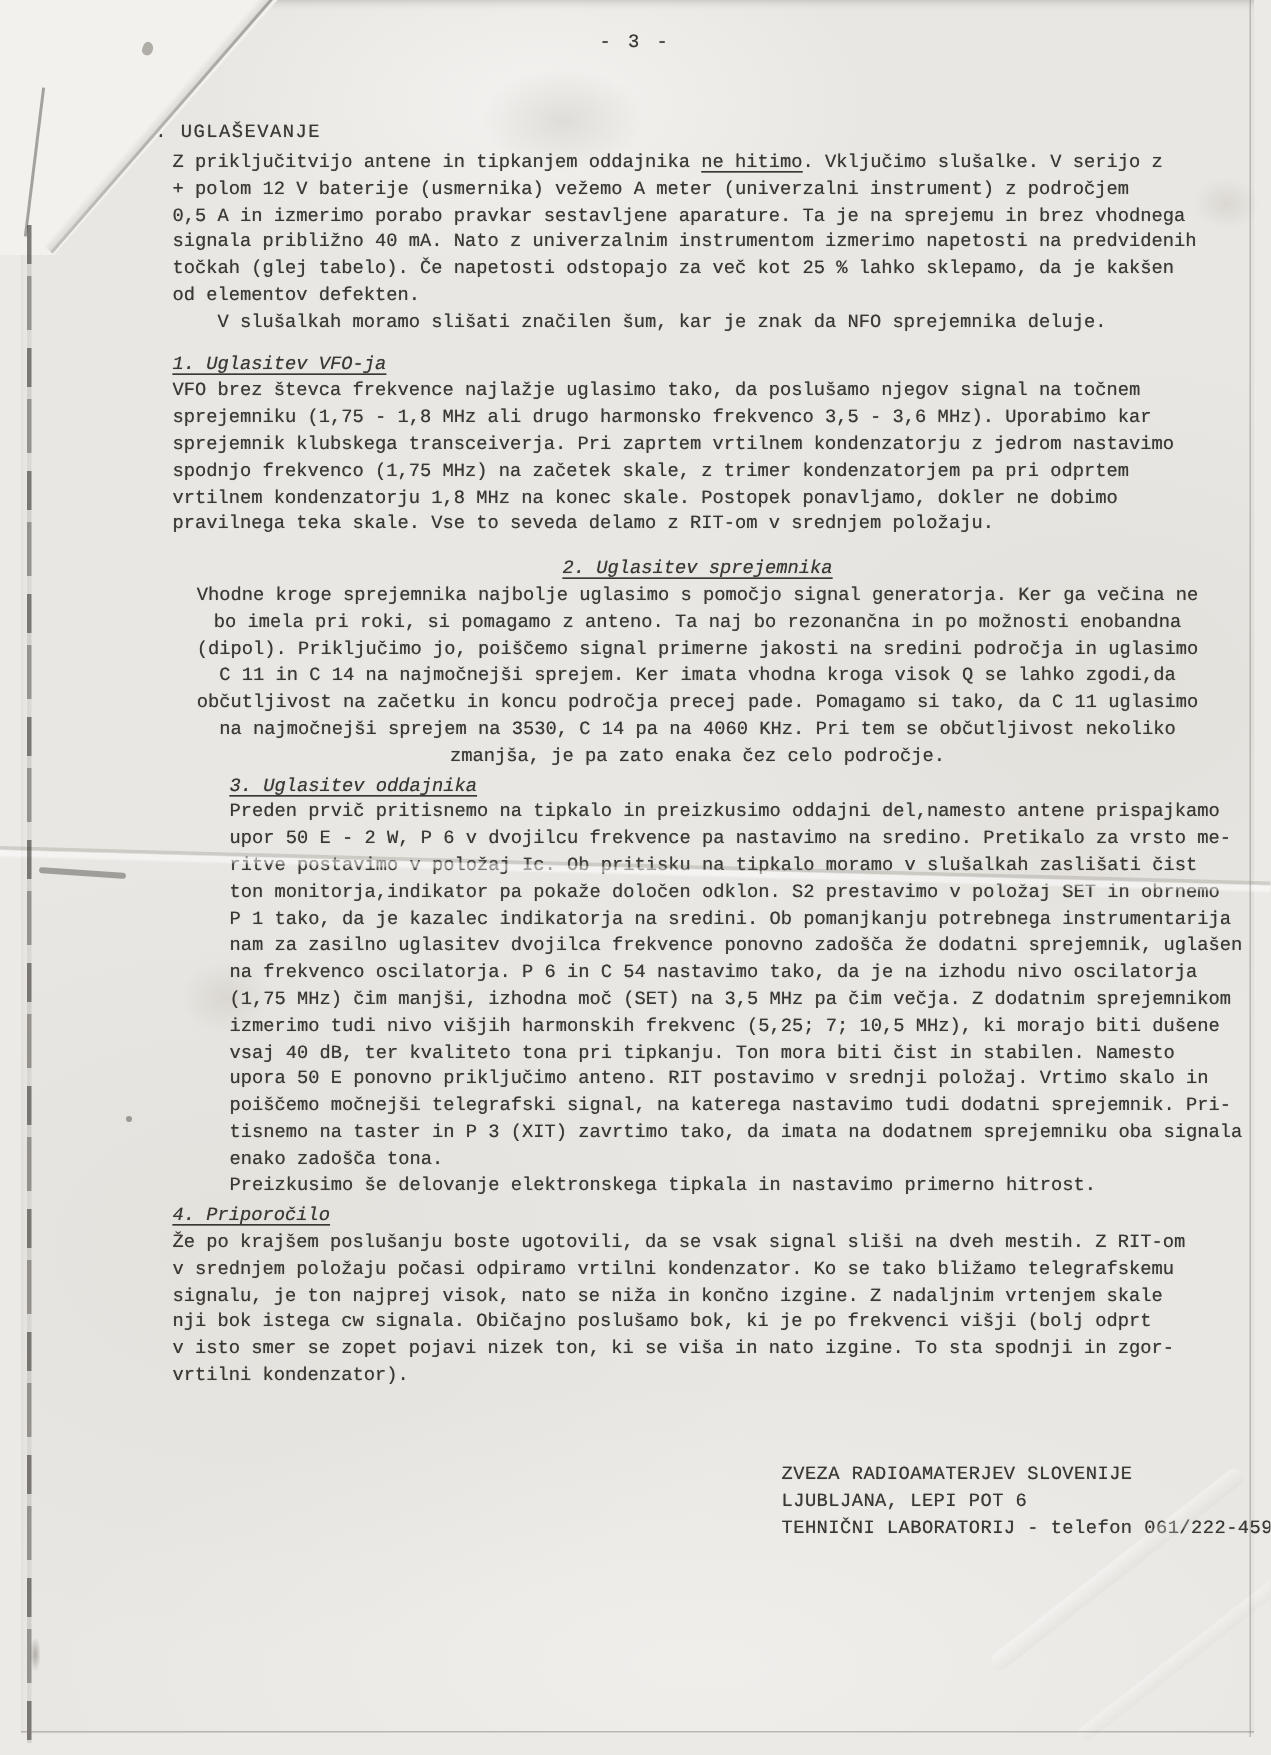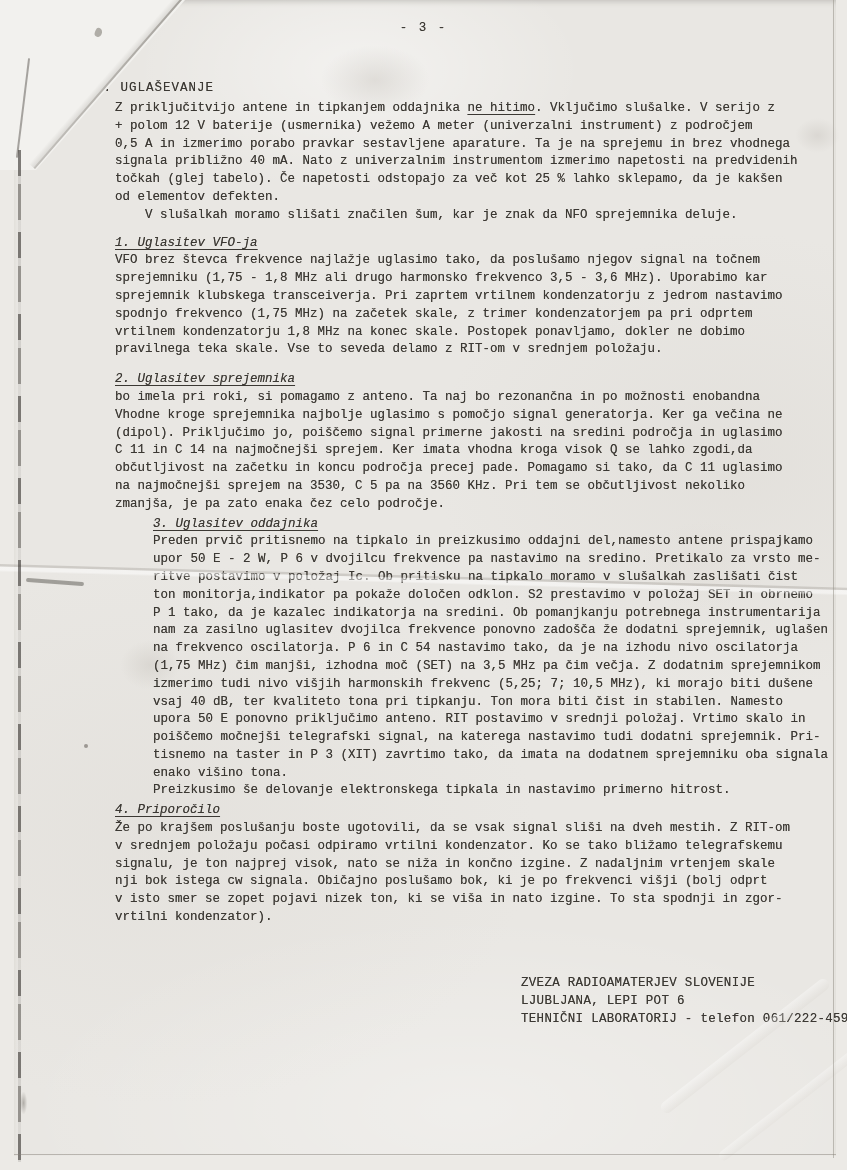--- a/index.html
+++ b/index.html
@@ -26,21 +26,21 @@
   }
   
   .ink{color:#3b3833;text-shadow:0 0 0.5px rgba(52,48,42,0.65);}
   .line{white-space:pre;height:17.8px;line-height:17.8px;font-size:12.5px;}
   .page-number{position:absolute;left:0;width:847px;top:20px;text-align:center;letter-spacing:2px;}
   .doc-title{position:absolute;left:78px;top:80px;letter-spacing:1px;}
   .text-col{position:absolute;left:115px;top:100px;width:700px;}
   .note-line{padding-left:30px;}
   .underline{text-decoration:underline;text-decoration-thickness:1.2px;text-underline-offset:3px;}
   .section-title{margin-bottom:0;font-style:italic;}
-  .s1{margin-top:10px;} .s2{margin-top:12px;} .s3{margin-top:2px;margin-left:38px;} .s4{margin-top:2px;}
+  .s1{margin-top:10px;} .s2{margin-top:12px;text-align:center;} .s3{margin-top:2px;margin-left:38px;} .s4{margin-top:2px;}
   .footer{position:absolute;left:480px;top:975px;}
   .footer .line{letter-spacing:0.3px;margin-left:41px;}
 
   
   .edge-left-line{
     position:absolute;left:18px;top:150px;width:3px;height:1012px;z-index:4;
     background:repeating-linear-gradient(180deg,
       rgba(48,44,40,0.75) 0 26px, rgba(48,44,40,0.15) 26px 34px,
       rgba(60,56,50,0.6) 34px 70px, rgba(60,56,50,0.1) 70px 82px);
     opacity:0.8;
@@ -160,47 +160,47 @@
             <div class="line">sprejemnik klubskega transceiverja. Pri zaprtem vrtilnem kondenzatorju z jedrom nastavimo</div>
             <div class="line">spodnjo frekvenco (1,75 MHz) na začetek skale, z trimer kondenzatorjem pa pri odprtem</div>
             <div class="line">vrtilnem kondenzatorju 1,8 MHz na konec skale. Postopek ponavljamo, dokler ne dobimo</div>
             <div class="line">pravilnega teka skale. Vse to seveda delamo z RIT-om v srednjem položaju.</div>
           </div>
       </div>
 
       <div class="section s2">
         <div class="line underline section-title">2. Uglasitev sprejemnika</div>
         <div>
+            <div class="line">Vhodne kroge sprejemnika najbolje uglasimo s pomočjo signal generatorja. Ker ga večina ne</div>
             <div class="line">bo imela pri roki, si pomagamo z anteno. Ta naj bo rezonančna in po možnosti enobandna</div>
-            <div class="line">Vhodne kroge sprejemnika najbolje uglasimo s pomočjo signal generatorja. Ker ga večina ne</div>
             <div class="line">(dipol). Priključimo jo, poiščemo signal primerne jakosti na sredini področja in uglasimo</div>
             <div class="line">C 11 in C 14 na najmočnejši sprejem. Ker imata vhodna kroga visok Q se lahko zgodi,da</div>
             <div class="line">občutljivost na začetku in koncu področja precej pade. Pomagamo si tako, da C 11 uglasimo</div>
-            <div class="line">na najmočnejši sprejem na 3530, C 5 pa na 3560 KHz. Pri tem se občutljivost nekoliko</div>
+            <div class="line">na najmočnejši sprejem na 3530, C 14 pa na 4060 KHz. Pri tem se občutljivost nekoliko</div>
             <div class="line">zmanjša, je pa zato enaka čez celo področje.</div>
           </div>
       </div>
 
       <div class="section s3">
         <div class="line underline section-title">3. Uglasitev oddajnika</div>
         <div>
             <div class="line">Preden prvič pritisnemo na tipkalo in preizkusimo oddajni del,namesto antene prispajkamo</div>
             <div class="line">upor 50 E - 2 W, P 6 v dvojilcu frekvence pa nastavimo na sredino. Pretikalo za vrsto me-</div>
             <div class="line">ritve postavimo v položaj Ic. Ob pritisku na tipkalo moramo v slušalkah zaslišati čist</div>
             <div class="line">ton monitorja,indikator pa pokaže določen odklon. S2 prestavimo v položaj SET in obrnemo</div>
             <div class="line">P 1 tako, da je kazalec indikatorja na sredini. Ob pomanjkanju potrebnega instrumentarija</div>
             <div class="line">nam za zasilno uglasitev dvojilca frekvence ponovno zadošča že dodatni sprejemnik, uglašen</div>
             <div class="line">na frekvenco oscilatorja. P 6 in C 54 nastavimo tako, da je na izhodu nivo oscilatorja</div>
             <div class="line">(1,75 MHz) čim manjši, izhodna moč (SET) na 3,5 MHz pa čim večja. Z dodatnim sprejemnikom</div>
             <div class="line">izmerimo tudi nivo višjih harmonskih frekvenc (5,25; 7; 10,5 MHz), ki morajo biti dušene</div>
             <div class="line">vsaj 40 dB, ter kvaliteto tona pri tipkanju. Ton mora biti čist in stabilen. Namesto</div>
             <div class="line">upora 50 E ponovno priključimo anteno. RIT postavimo v srednji položaj. Vrtimo skalo in</div>
             <div class="line">poiščemo močnejši telegrafski signal, na katerega nastavimo tudi dodatni sprejemnik. Pri-</div>
             <div class="line">tisnemo na taster in P 3 (XIT) zavrtimo tako, da imata na dodatnem sprejemniku oba signala</div>
-            <div class="line">enako višino tona.</div>
+            <div class="line">enako zadošča tona.</div>
             <div class="line">Preizkusimo še delovanje elektronskega tipkala in nastavimo primerno hitrost.</div>
           </div>
       </div>
 
       <div class="section s4">
         <div class="line underline section-title">4. Priporočilo</div>
         <div>
             <div class="line">Že po krajšem poslušanju boste ugotovili, da se vsak signal sliši na dveh mestih. Z RIT-om</div>
             <div class="line">v srednjem položaju počasi odpiramo vrtilni kondenzator. Ko se tako bližamo telegrafskemu</div>
             <div class="line">signalu, je ton najprej visok, nato se niža in končno izgine. Z nadaljnim vrtenjem skale</div>

